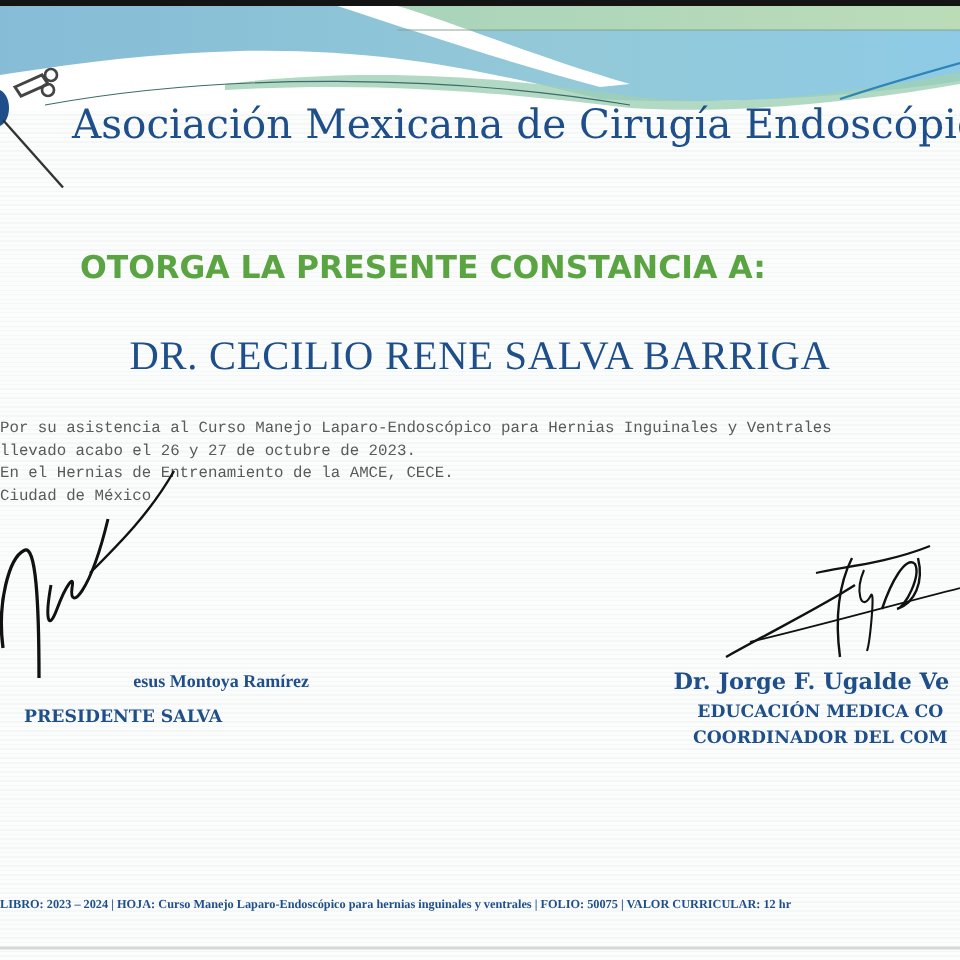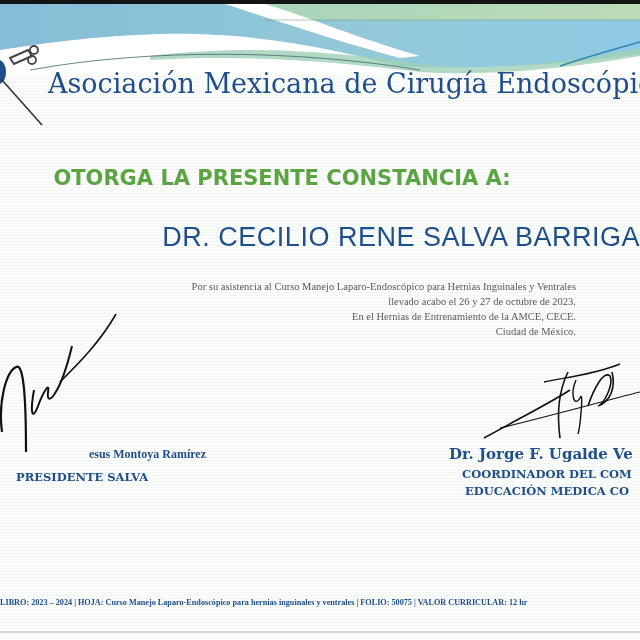--- a/index.html
+++ b/index.html
@@ -51,32 +51,32 @@
       font-family: "DejaVu Sans", "Liberation Sans", sans-serif;
       font-weight: bold;
       font-size: 21px;
       color: #5aa541;
       letter-spacing: 0px;
     }
     .recipient-name {
       position: absolute;
       left: 0; top: 222px;
       width: 640px;
-      text-align: right;
-      font-family: Liberation Sans, sans-serif;
+      text-align: center;
+      font-family: Liberation Serif, serif;
       font-size: 27px;
       color: #1f4f8a;
       letter-spacing: 0.5px;
     }
     .description {
       position: absolute;
       left: 0; top: 279px;
       width: 576px;
-      text-align: right;
-      font-family: Liberation Serif, serif;
+      text-align: left;
+      font-family: Liberation Mono, monospace;
       font-size: 10.5px;
       line-height: 15px;
       color: #595959;
     }
     .description div { white-space: nowrap; }
     .sig-left {
       position: absolute;
       left: 0; top: 312px;
       width: 130px; height: 140px;
     }
@@ -203,19 +203,19 @@
     <path d="M88,14 C80,30 76,50 80,80" stroke="#111" stroke-width="1.6" fill="none"></path>
     <path d="M96,22 C90,36 94,50 100,40 C104,30 100,70 98,76" stroke="#111" stroke-width="1.4" fill="none"></path>
     <path d="M108,48 C114,30 124,12 130,18 C134,26 124,46 118,48 C130,44 136,30 132,14" stroke="#111" stroke-width="1.6" fill="none"></path>
   </svg>
 
   <div class="signer-left-name">esus Montoya Ramírez</div>
   <div class="signer-left-role">PRESIDENTE SALVA</div>
 
   <div class="signer-right-name">Dr. Jorge F. Ugalde Ve</div>
   <div class="signer-right-role">
+    <div>EDUCACIÓN MEDICA CO</div>
     <div>COORDINADOR DEL COM</div>
-    <div>EDUCACIÓN MEDICA CO</div>
   </div>
 
   <div class="footer-line">LIBRO: 2023 – 2024 | HOJA: Curso Manejo Laparo-Endoscópico para hernias inguinales y ventrales | FOLIO: 50075 | VALOR CURRICULAR: 12 hr</div>
   <div class="footer-rule"></div>
 </div>
 
 </body></html>

